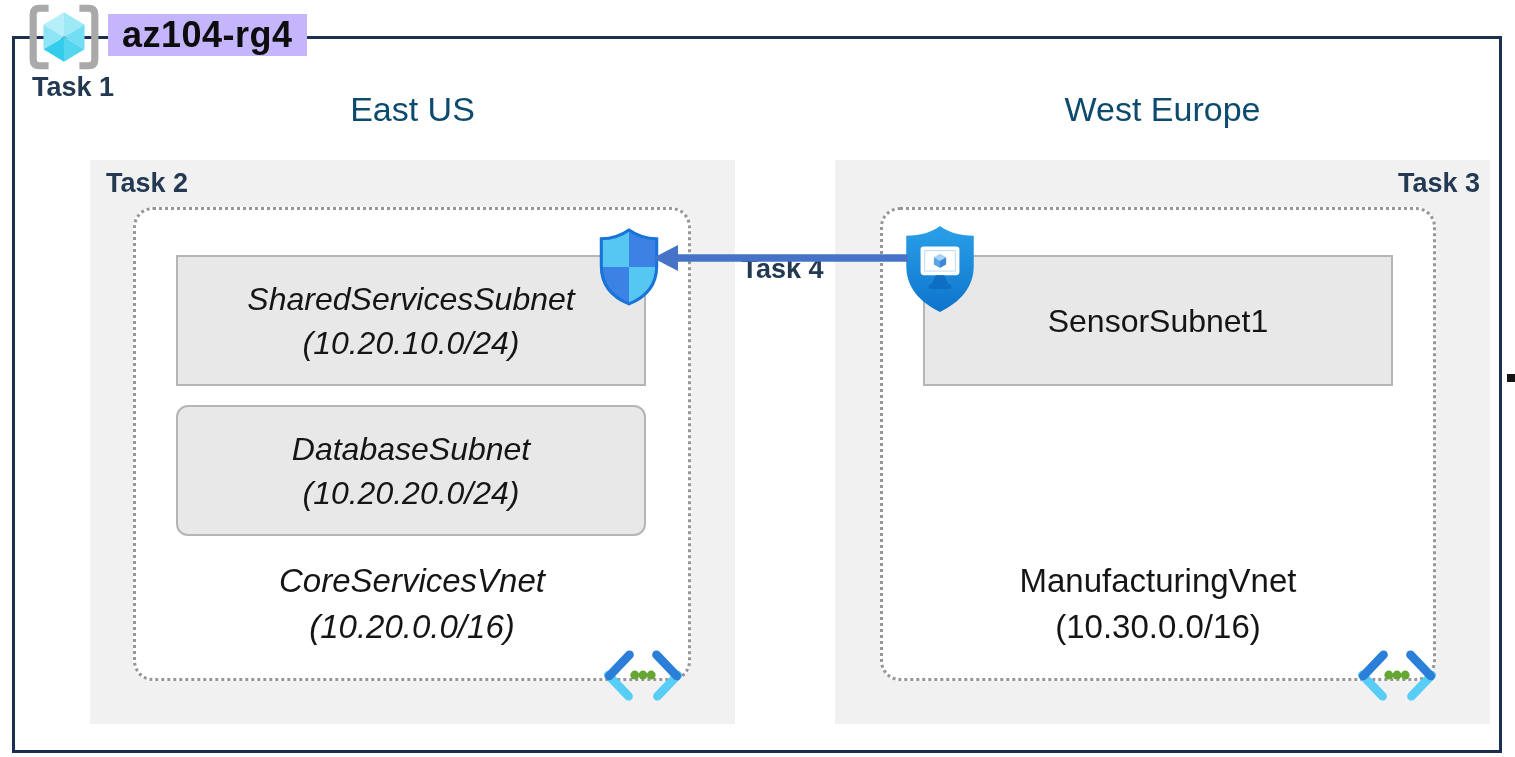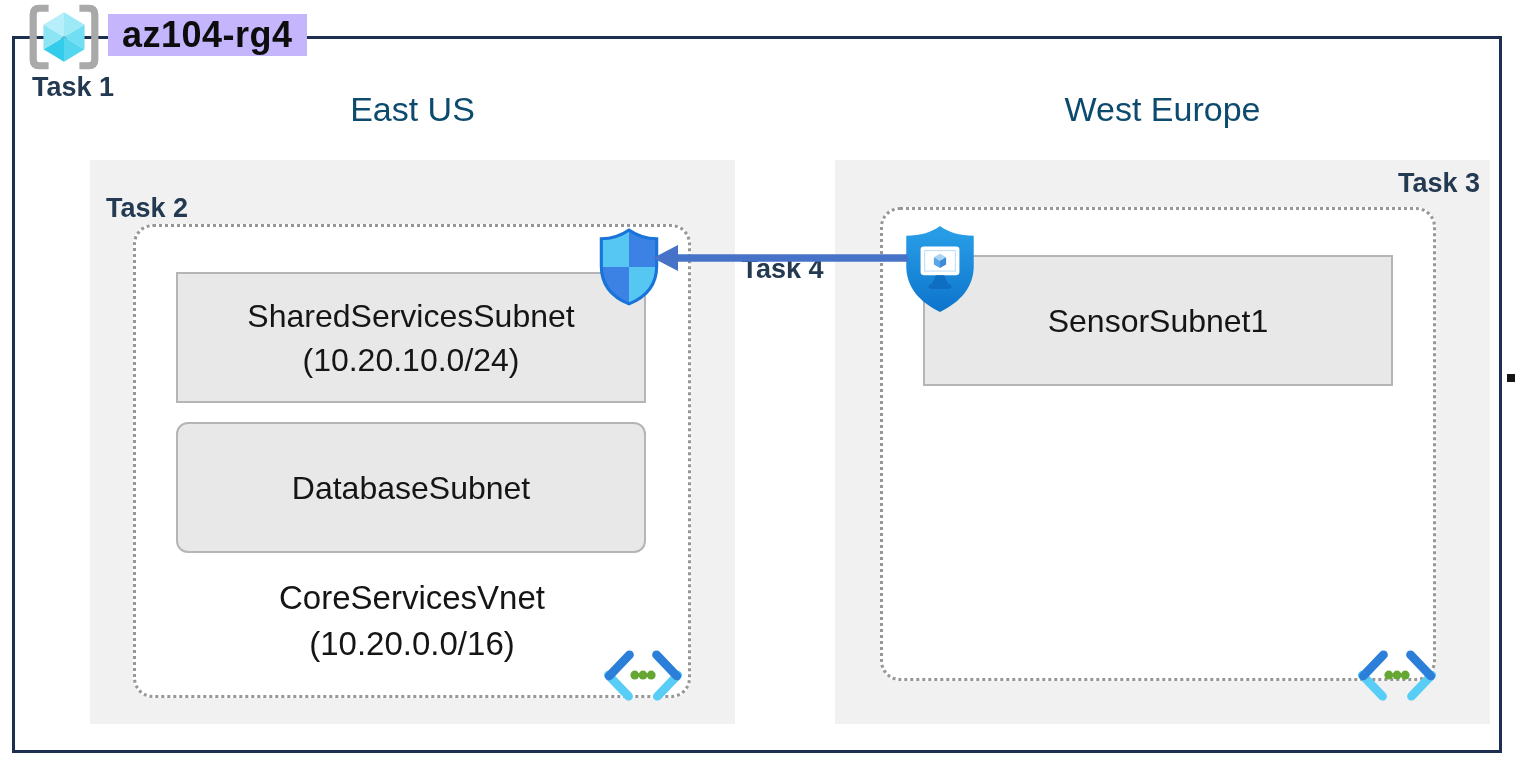--- a/index.html
+++ b/index.html
@@ -21,27 +21,27 @@
   .task-label{font-size:27px;font-weight:700;color:#243a52;z-index:4;}
   .task1{left:20px;top:72px;margin-left:12px;}
   .region-label{
     font-size:34px;font-weight:400;color:#0c4a6e;text-align:center;z-index:2;
   }
   .region-east-label{left:90px;top:90px;width:645px;}
   .region-west-label{left:835px;top:90px;width:655px;}
   .region-box{background:#f1f1f1;z-index:1;}
   .region-east{left:90px;top:160px;width:645px;height:564px;}
   .region-west{left:835px;top:160px;width:655px;height:564px;}
-  .task2{left:106px;top:168px;margin-top:25px;}
+  .task2{left:106px;top:168px;}
   .task3{left:1398px;top:168px;}
   .task4{left:690px;top:210px;width:185px;text-align:center;margin-top:44px;}
   .vnet-box{
     background:#ffffff;border:3px dotted #979797;border-radius:20px;z-index:2;
   }
-  .vnet-east{left:133px;top:224px;width:552px;height:468px;}
+  .vnet-east{left:133px;top:207px;width:552px;height:468px;font-style:italic;}
   .vnet-west{left:880px;top:207px;width:550px;height:468px;}
   .subnet-box{
     position:absolute;left:40px;width:466px;height:127px;
     background:#e8e8e8;border:2px solid #b5b5b5;
     display:flex;flex-direction:column;align-items:center;justify-content:center;
     font-size:32px;line-height:44px;color:#151515;text-align:center;
   }
   .subnet-1{top:45px;}
   .subnet-2{top:195px;border-radius:12px;}
   .vnet-name{
@@ -90,30 +90,35 @@
 <div class="abs task-label task2">Task 2</div>
 <div class="abs task-label task3">Task 3</div>
 
 <div class="abs vnet-box vnet-east">
   <div class="subnet-box subnet-1">
     <span>SharedServicesSubnet</span>
     <span>(10.20.10.0/24)</span>
   </div>
   <div class="subnet-box subnet-2">
     <span>DatabaseSubnet</span>
+    <span>(10.20.20.0/24)</span>
   </div>
   <div class="vnet-name">
     <span>CoreServicesVnet</span><br>
     <span>(10.20.0.0/16)</span>
   </div>
 </div>
 
 <div class="abs vnet-box vnet-west">
   <div class="subnet-box subnet-1">
     <span>SensorSubnet1</span>
+  </div>
+  <div class="vnet-name">
+    <span>ManufacturingVnet</span><br>
+    <span>(10.30.0.0/16)</span>
   </div>
 </div>
 
 <div class="abs icon shield-icon">
   <svg width="66" height="80" viewBox="0 0 64 78" xmlns="http://www.w3.org/2000/svg">
     <defs>
       <clipPath id="shieldClip">
         <path d="M32,3 C39,8 49,11.5 59,11.5 L59,38 C59,57 48,68.5 32,75 C16,68.5 5,57 5,38 L5,11.5 C15,11.5 25,8 32,3 Z"></path>
       </clipPath>
     </defs>

